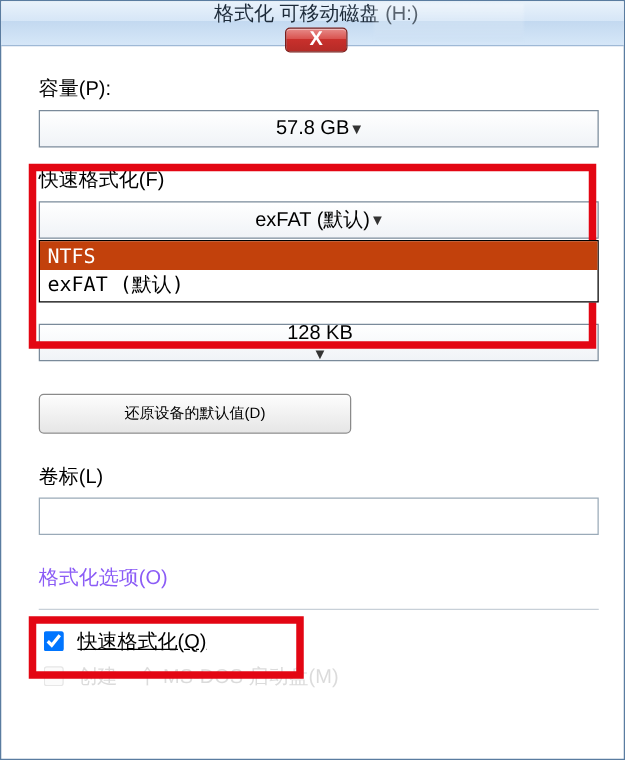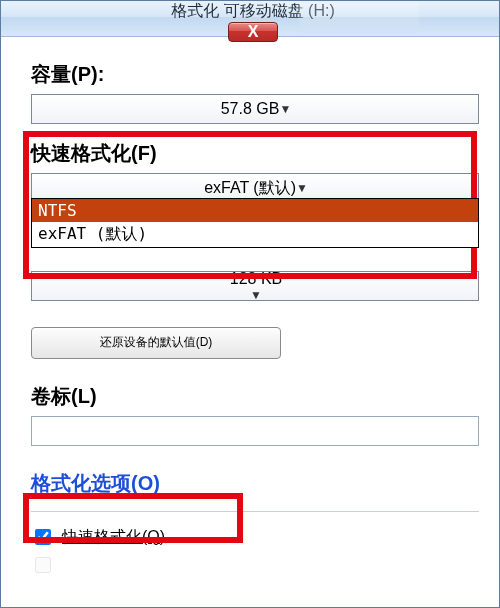--- a/index.html
+++ b/index.html
@@ -27,21 +27,21 @@
   }
   .close-btn {
     width: 50px; height: 24px;
     background: linear-gradient(180deg, #e78b89 0%, #d9534f 45%, #c9302c 46%, #b52b27 100%);
     border: 1px solid #7a1e1b; border-radius: 4px;
     display: flex; align-items: center; justify-content: center;
     color: #fff; font-size: 16px; font-weight: bold;
     box-shadow: inset 0 1px 0 rgba(255,255,255,.4);
   }
   .body { padding: 14px 20px 0 30px; }
-  .label { font-size: 20px; color: #000; margin: 10px 0 6px 0; font-weight: bold; }
+  .label { font-size: 16px; color: #000; margin: 10px 0 6px 0; }
   .combo {
     width: 100%; height: 30px;
     border: 1px solid #7a8a9a;
     background: linear-gradient(180deg,#fff,#f0f3f7);
     display: flex; align-items: center; justify-content: center;
     padding: 0 6px 0 8px; font-size: 16px; font-family: Consolas, monospace;
     box-shadow: inset 0 1px 0 #fff;
   }
   .combo .arrow { font-size: 12px; color: #333; }
   .redbox { border: 6px solid #e30613; position: absolute; pointer-events: none; }
@@ -64,21 +64,21 @@
   .input {
     width: 100%; height: 30px; border: 1px solid #9aaab8;
     background: #fff;
   }
   .hr { height: 1px; background: #c8d0d8; margin: 14px 0; }
   .checkrow { display: flex; align-items: center; gap: 8px; font-size: 16px; margin: 6px 0; text-decoration: underline; }
   .checkrow input { width: 16px; height: 16px; }
   .checkrow.dis { color: #bfbfbf; text-decoration: line-through; text-decoration-color: rgba(0,0,0,0); filter: grayscale(1); opacity: .55; }
   .checkrow.dis span { text-decoration: none; }
   .alloc-half .combo { width: 100%; flex-direction: column; }
-  .faded-label { color: #1d4ed8; }
+  .faded-label { color: #8b5cf6; }
 </style>
 </head>
 <body>
 
 <div class="window">
 
   <div class="titlebar">
     <span class="title">格式化 可移动磁盘 (H:)</span>
     <div class="ghost"></div>
     <div class="close-btn">
@@ -125,19 +125,20 @@
     <div class="label faded-label" style="margin-top:24px;">格式化选项(O)</div>
     <div class="hr"></div>
 
     <label class="checkrow">
       <input type="checkbox" checked="" style="">
       <span>快速格式化(Q)</span>
     </label>
 
     <label class="checkrow dis">
       <input type="checkbox" disabled="" style="">
+      <span>创建一个 MS-DOS 启动盘(M)</span>
     </label>
 
   </div>
 
   <div id="rb1" class="redbox"></div>
   <div id="rb2" class="redbox"></div>
 </div>
 
 </body></html>

